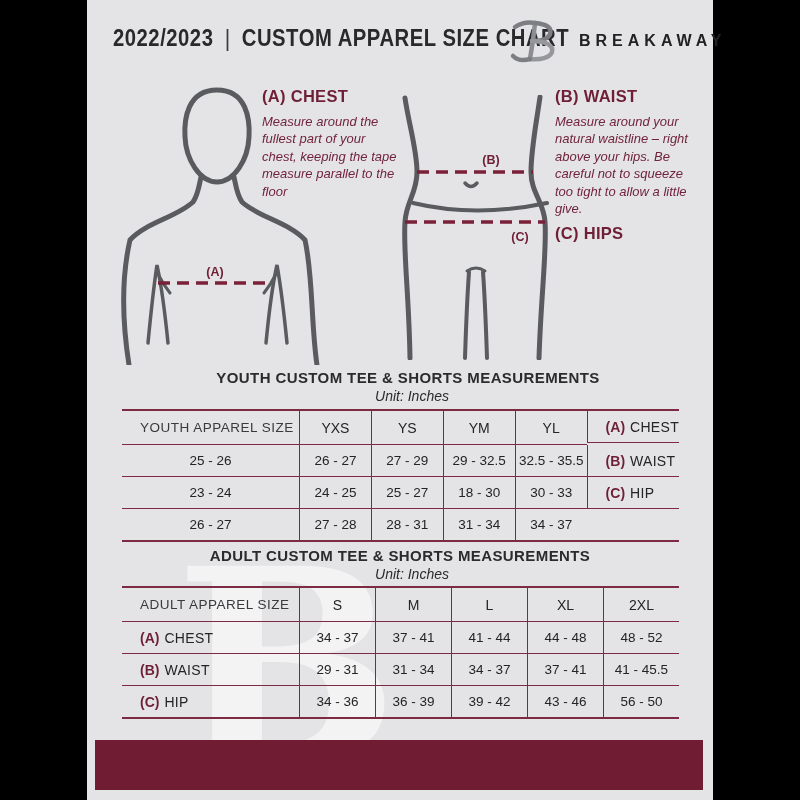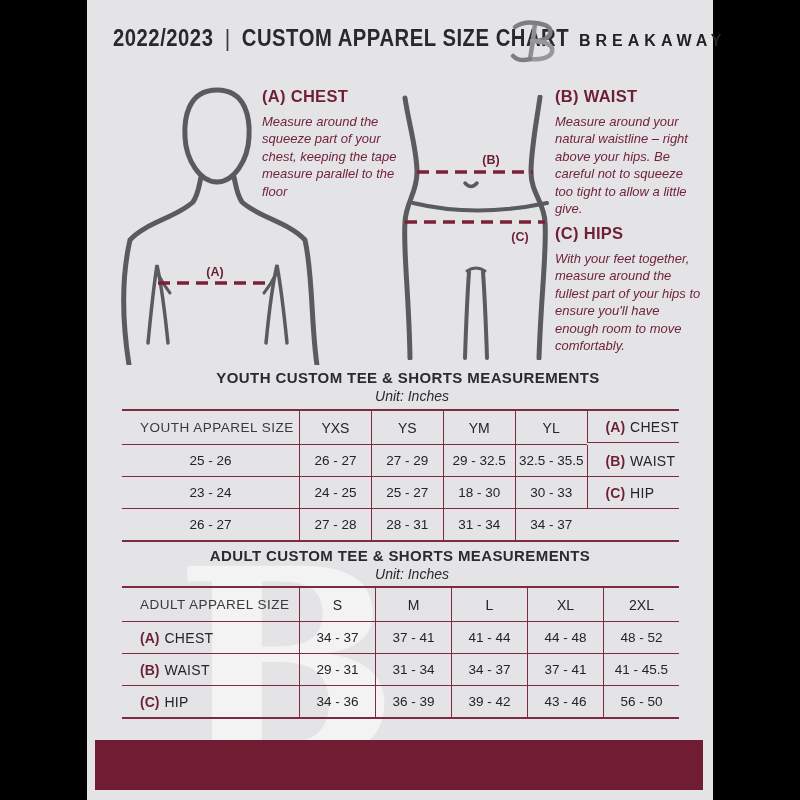--- a/index.html
+++ b/index.html
@@ -135,29 +135,28 @@
       </g>
       <line x1="20" y1="77" x2="136" y2="77" stroke="#7a2038" stroke-width="3.5" stroke-dasharray="12 7"></line>
       <text x="94" y="69" text-anchor="middle" font-size="12.5" font-weight="bold" fill="#6e1f36">(B)</text>
       <line x1="8" y1="127" x2="148" y2="127" stroke="#7a2038" stroke-width="3.5" stroke-dasharray="12 7"></line>
       <text x="123" y="146" text-anchor="middle" font-size="12.5" font-weight="bold" fill="#6e1f36">(C)</text>
     </svg>
   </div>
 
   <div class="guide-block text-a">
     <div class="guide-heading">(A) CHEST</div>
-    <div class="guide-body">Measure around the squeeze part of your chest, keeping the tape measure parallel to the floor</div>
+    <div class="guide-body">Measure around the fullest part of your chest, keeping the tape measure parallel to the floor</div>
   </div>
   <div class="guide-block text-b">
     <div class="guide-heading">(B) WAIST</div>
     <div class="guide-body">Measure around your natural waistline – right above your hips. Be careful not to squeeze too tight to allow a little give.</div>
   </div>
   <div class="guide-block text-c">
     <div class="guide-heading">(C) HIPS</div>
-    <div class="guide-body">With your feet together, measure around the fullest part of your hips to ensure you'll have enough room to move comfortably.</div>
   </div>
 
   <div class="section-title" id="youth-title">YOUTH CUSTOM TEE &amp; SHORTS MEASUREMENTS</div>
   <div class="section-unit" id="youth-unit">Unit: Inches</div>
 
   <div class="size-table" id="youth-table">
     <div class="hcell cell-first">
         <span class="col-label">YOUTH APPAREL SIZE</span>
       </div>
     <div class="hcell">

